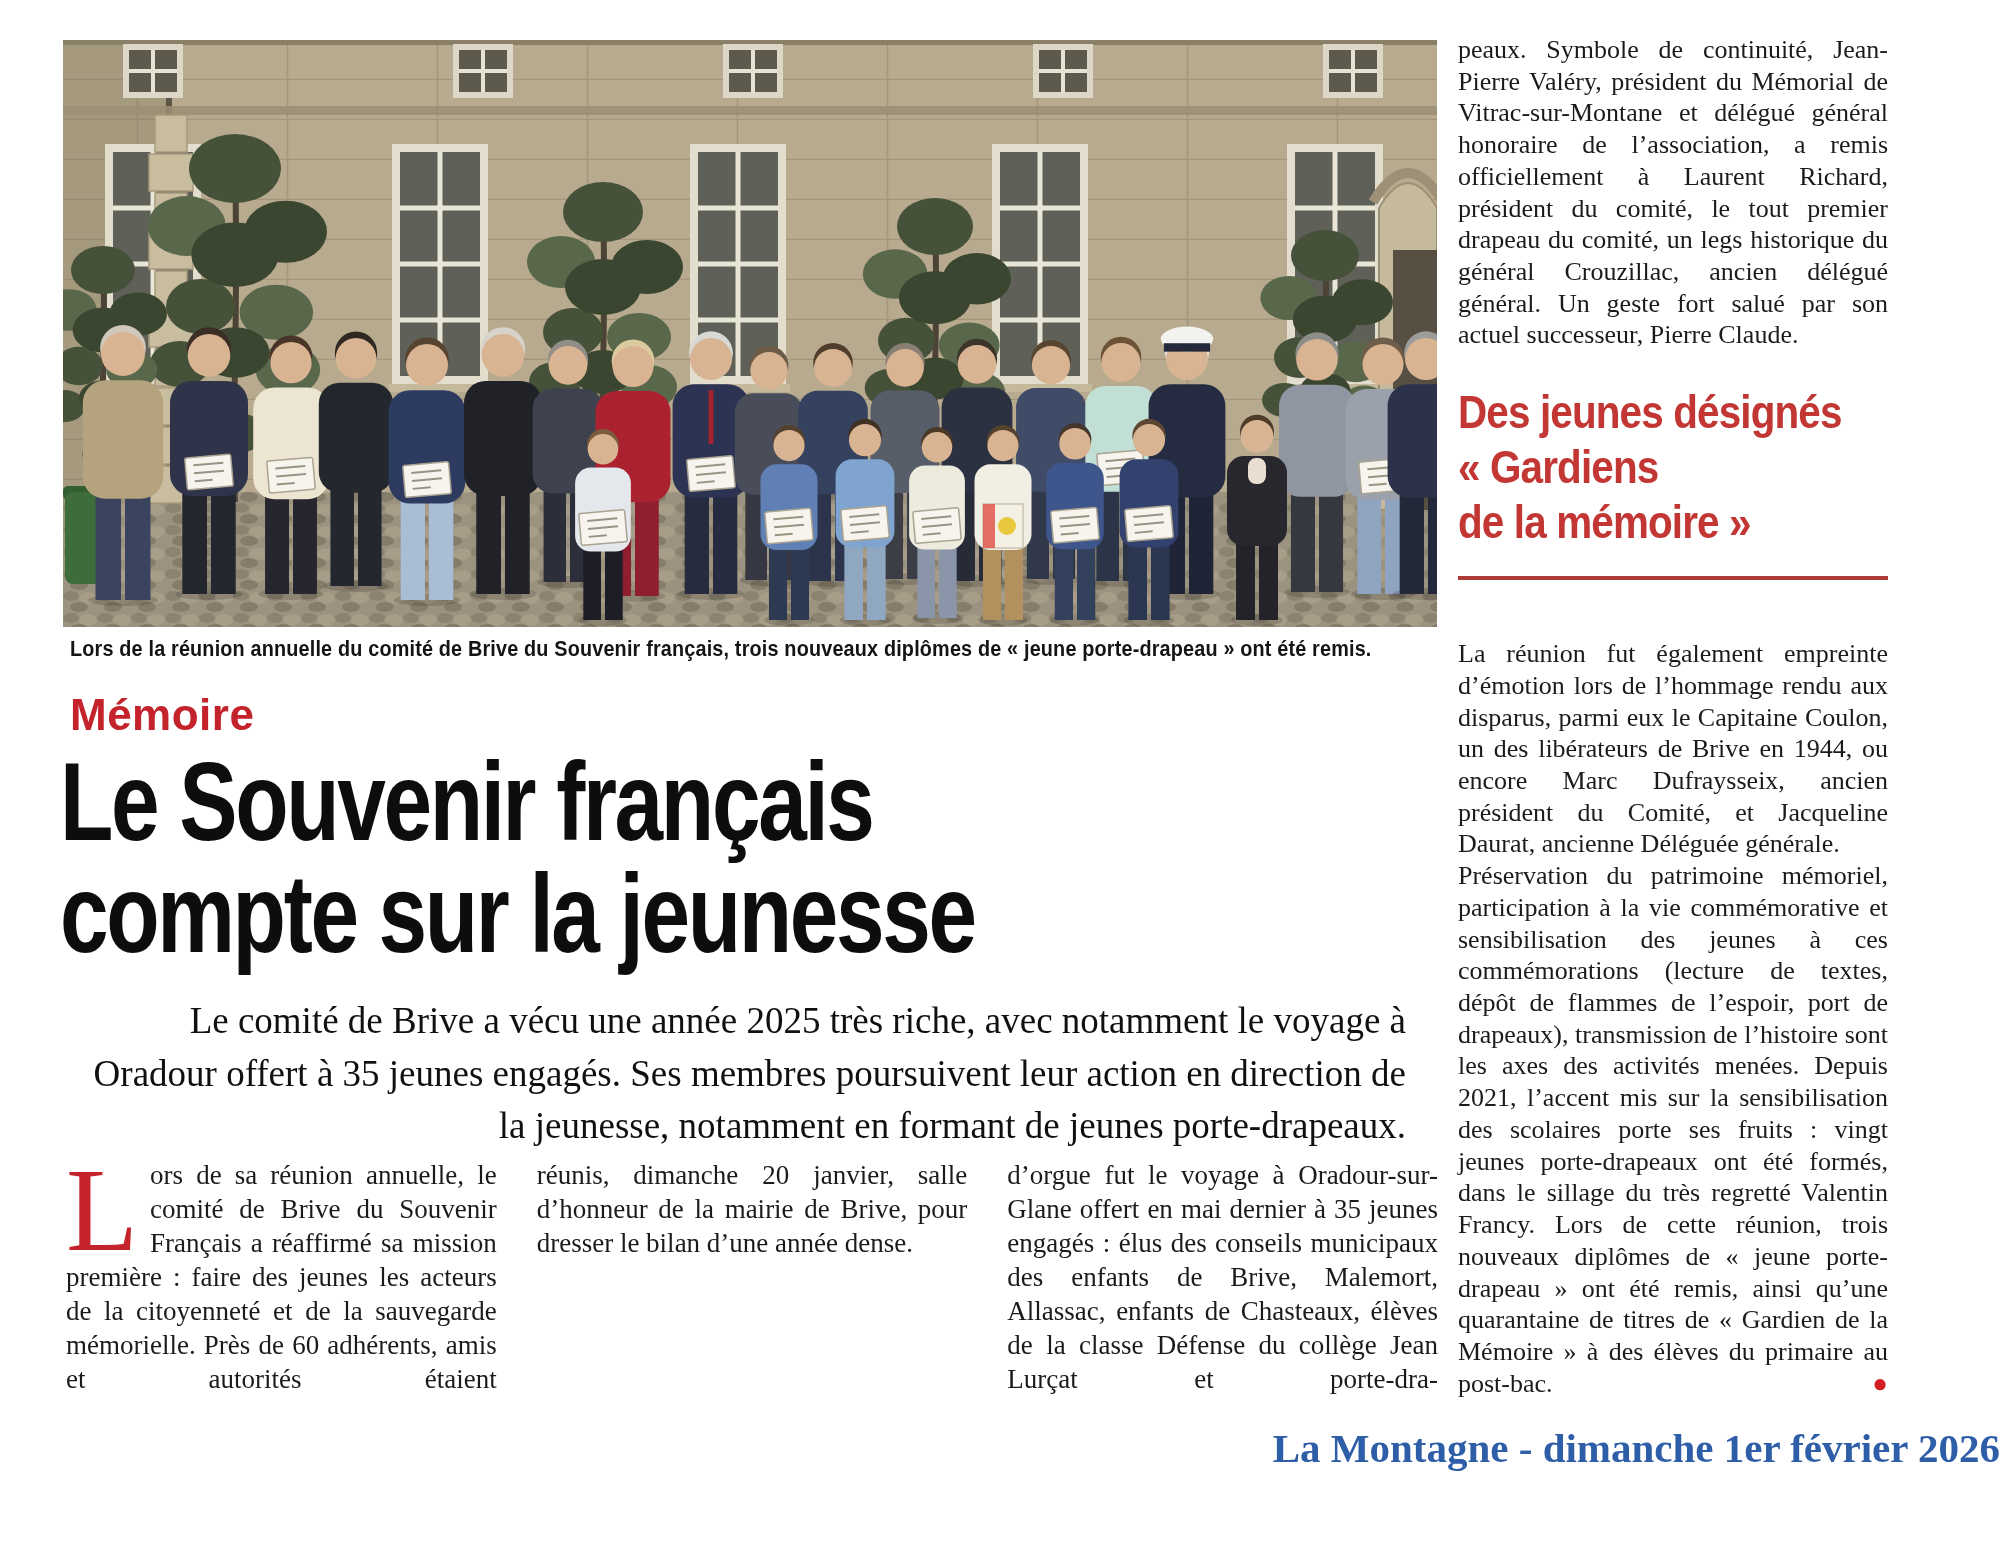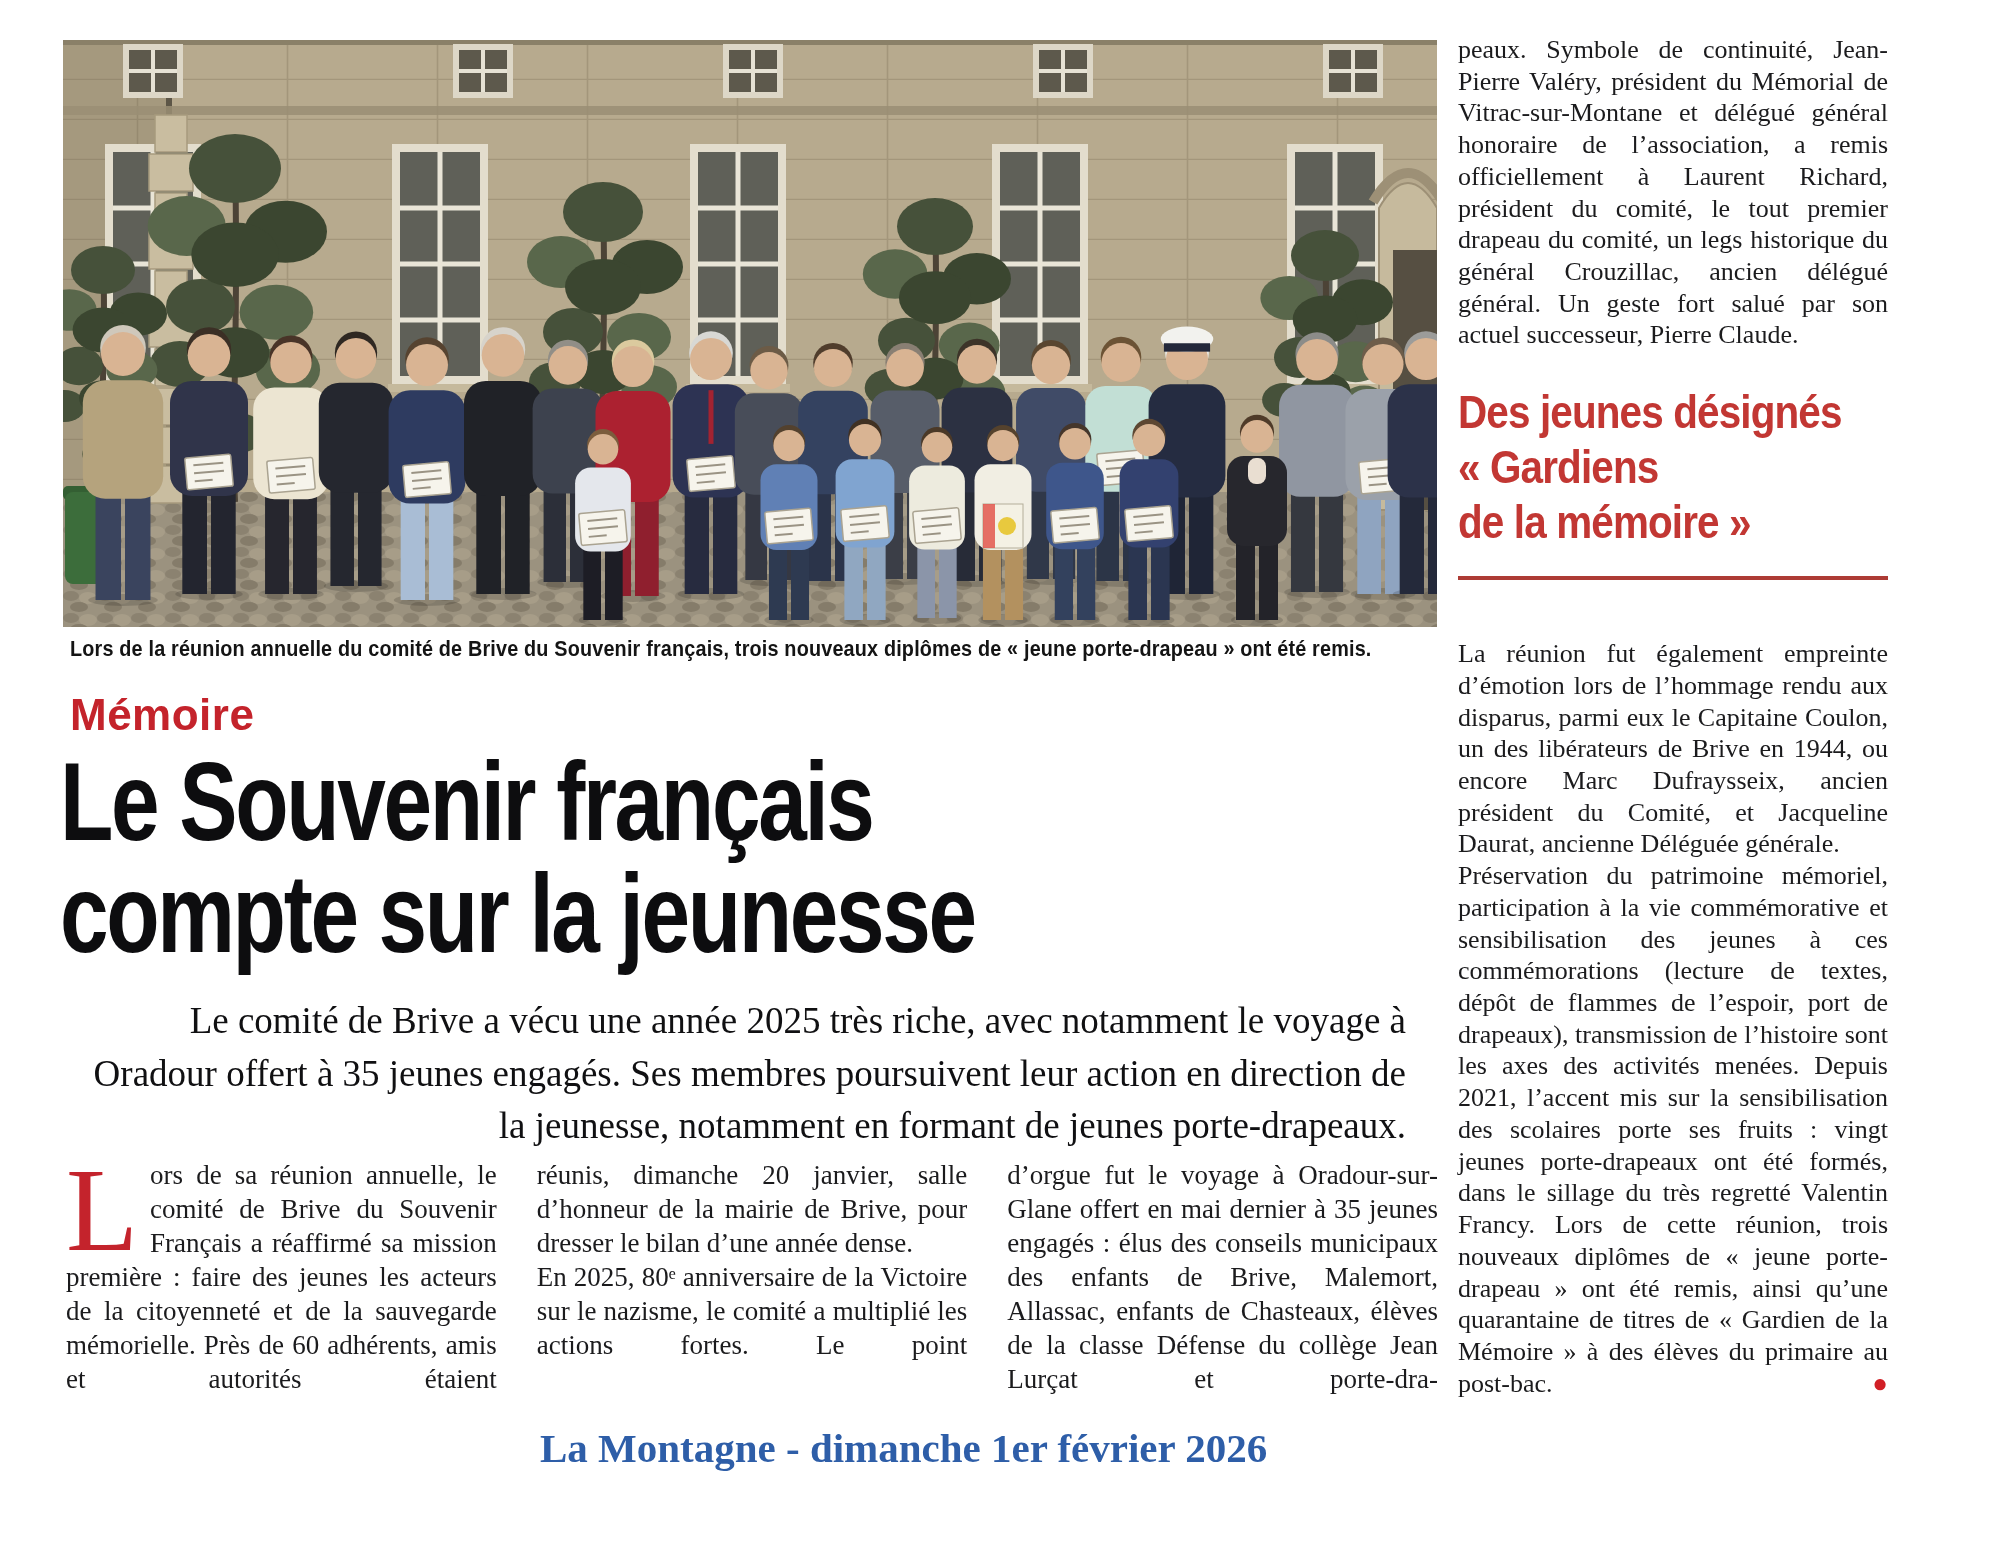--- a/index.html
+++ b/index.html
@@ -44,21 +44,21 @@
   #sidebar .sb-text { font-size:26px; line-height:1.22; text-align:justify; color:#1b1b1d; }
   #sb-subhead { margin-top:34px; font-family:"Liberation Sans", sans-serif; font-weight:700;
                 font-size:47px; line-height:1.17; color:#c23733; letter-spacing:-1px;
                 transform:scaleX(.86); transform-origin:left top; width:116%; }
   #sb-subhead span { display:block; }
   #sb-rule { margin-top:26px; height:4px; background:#ad3b35; width:100%; }
   #sb-body { margin-top:58px; }
   .end-dot { color:#d11f26; font-size:26px; }
 
   
-  #footer { left:540px; top:1424px; width:1460px; text-align:left;
+  #footer { left:540px; top:1424px; width:1460px; text-align:right;
             font-family:"Liberation Serif", serif; font-weight:700; font-size:41px;
             color:#2e5ea8; letter-spacing:0; }
 </style>
 </head>
 <body>
 
 <figure class="abs" id="photo-fig">
   <svg viewBox="0 0 1374 587" preserveAspectRatio="xMidYMid slice">
     <defs>
       <pattern id="cobb" width="34" height="22" patternUnits="userSpaceOnUse">
@@ -435,21 +435,20 @@
 </h1>
 
 <p class="abs" id="lede">Le comité de Brive a vécu une année 2025 très riche, avec notamment le voyage à Oradour offert à 35 jeunes engagés. Ses membres poursuivent leur action en direction de la jeunesse, notamment en formant de jeunes porte-drapeaux.</p>
 
 <div class="abs" id="columns">
   <div class="col">
     <p class="cont"><span class="dropcap">L</span><span>ors de sa réunion annuelle, le comité de Brive du Souvenir Français a réaffirmé sa mission première : faire des jeunes les acteurs de la citoyenneté et de la sauvegarde mémorielle. Près de 60 adhérents, amis et autorités étaient</span></p>
   </div>
   <div class="col">
     <p>réunis, dimanche 20 janvier, salle d’honneur de la mairie de Brive, pour dresser le bilan d’une année dense.</p>
-    <p class="cont">En 2025, 80ᵉ anniversaire de la Victoire sur le nazisme, le comité a multiplié les actions fortes. Le point</p>
   </div>
   <div class="col">
     <p class="cont">d’orgue fut le voyage à Oradour-sur-Glane offert en mai dernier à 35 jeunes engagés : élus des conseils municipaux des enfants de Brive, Malemort, Allassac, enfants de Chasteaux, élèves de la classe Défense du collège Jean Lurçat et porte-dra-</p>
   </div>
 </div>
 
 <aside class="abs" id="sidebar">
   <p class="sb-text">peaux. Symbole de continuité, Jean-Pierre Valéry, président du Mémorial de Vitrac-sur-Montane et délégué général honoraire de l’association, a remis officiellement à Laurent Richard, président du comité, le tout premier drapeau du comité, un legs historique du général Crouzillac, ancien délégué général. Un geste fort salué par son actuel successeur, Pierre Claude.</p>
   <div id="sb-subhead">
     <span>Des jeunes désignés</span>

